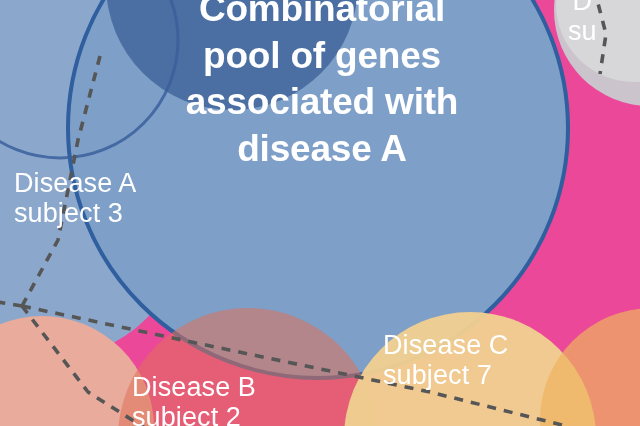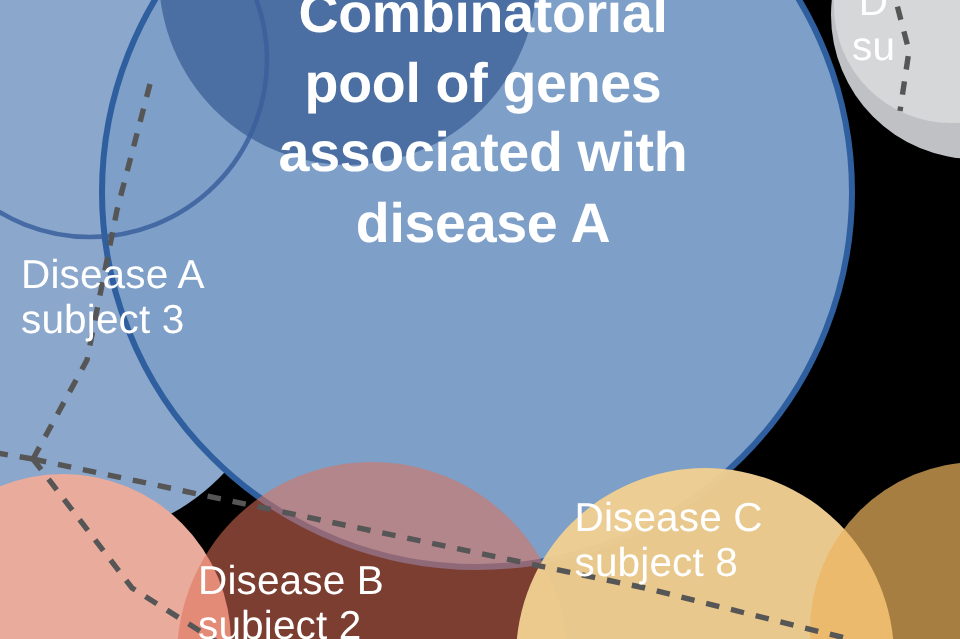--- a/index.html
+++ b/index.html
@@ -9,21 +9,21 @@
     background: #ffffff;
   }
   body {
     font-family: "Liberation Sans", sans-serif;
   }
   #stage {
     position: relative;
     width: 640px;
     height: 426px;
     overflow: hidden;
-    background: #000000;
+    background: #ec4899;
   }
   #stage svg.layer {
     position: absolute;
     left: 0;
     top: 0;
     width: 640px;
     height: 426px;
     display: block;
   }
   .label {
@@ -95,18 +95,18 @@
 associated with
 disease A</div>
 
   <div class="label subject" id="label-disease-a">Disease A
 subject 3</div>
 
   <div class="label subject" id="label-disease-b">Disease B
 subject 2</div>
 
   <div class="label subject" id="label-disease-c">Disease C
-subject 8</div>
+subject 7</div>
 
   <div class="label subject" id="label-disease-d">D
 su</div>
 
 </div>
 
 </body></html>

